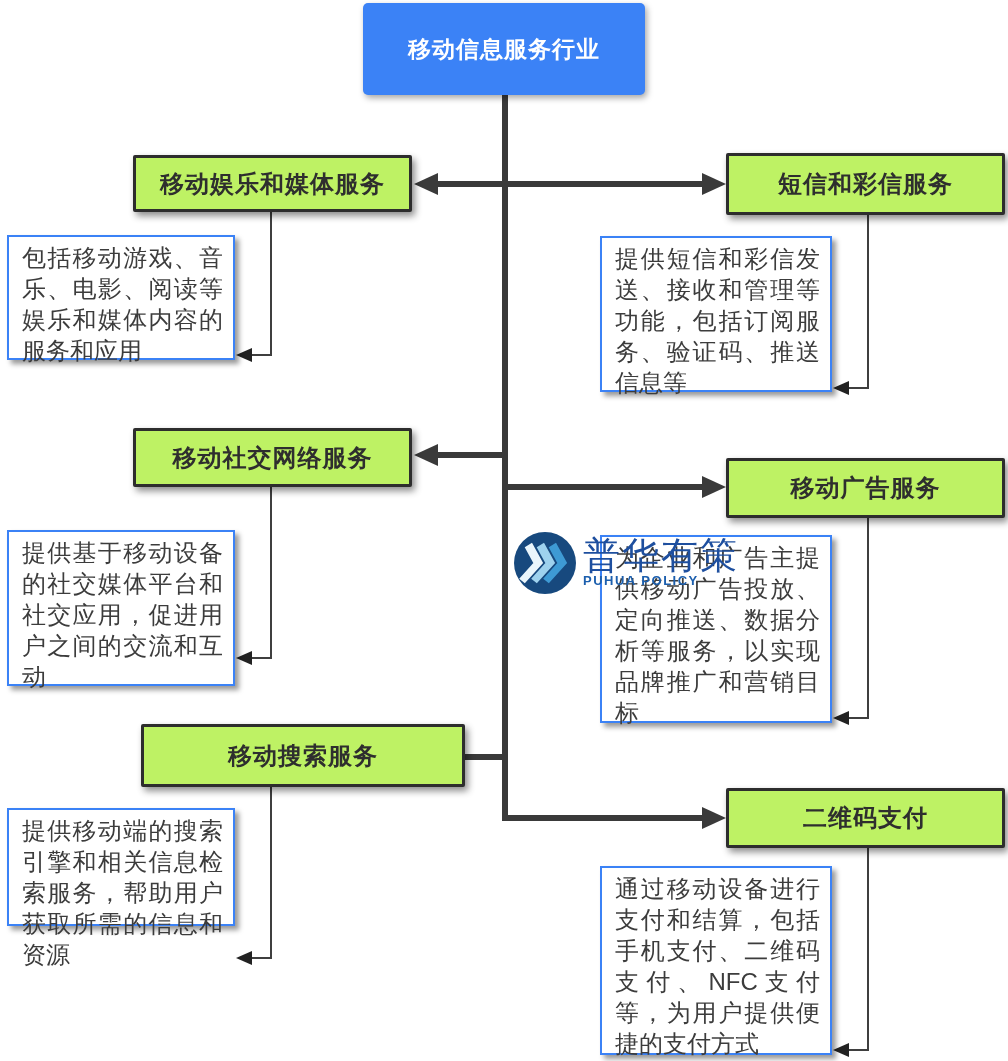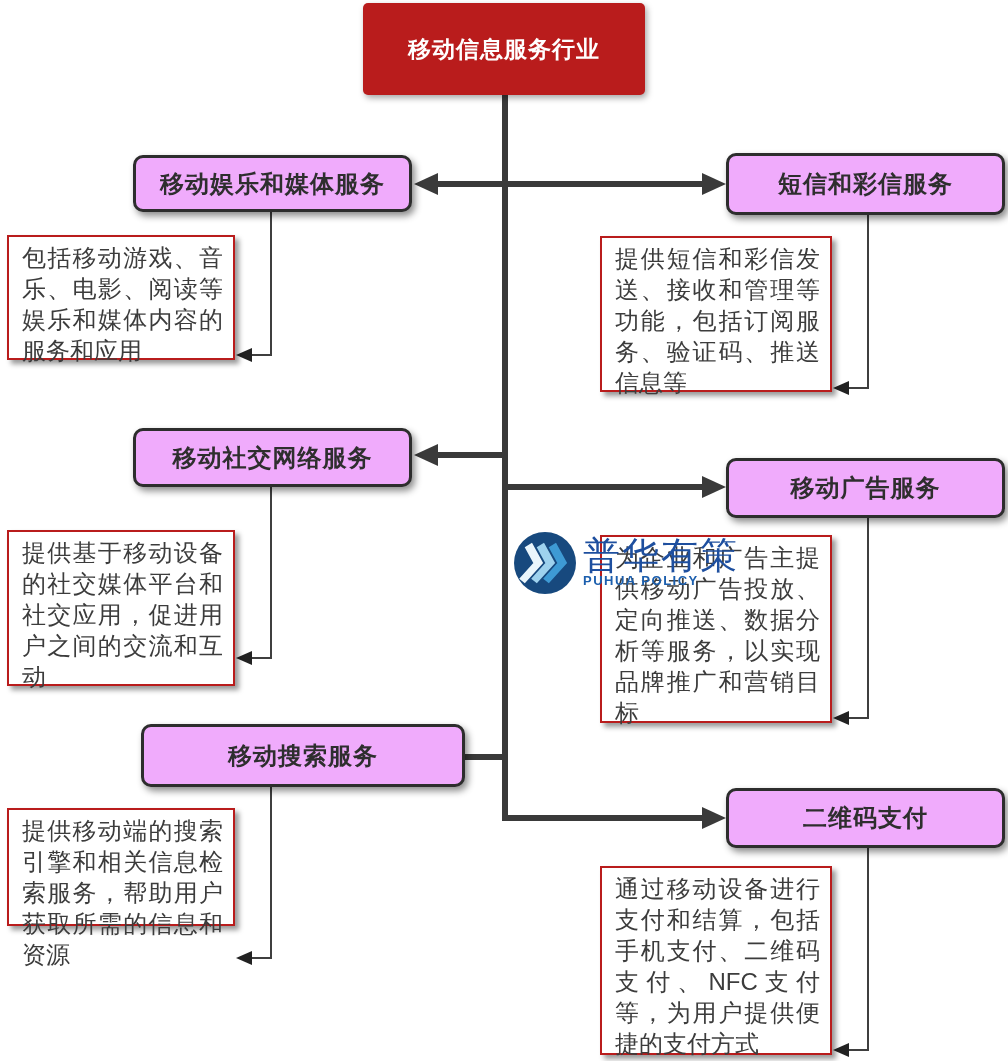--- a/index.html
+++ b/index.html
@@ -3,33 +3,33 @@
 <meta charset="utf-8">
 <style>
   html,body{margin:0;padding:0;background:#ffffff;}
   .canvas{
     position:relative;width:1008px;height:1061px;background:#ffffff;overflow:hidden;
     font-family:"Liberation Sans","DejaVu Sans",sans-serif;
   }
   .connectors{position:absolute;left:0;top:0;width:1008px;height:1061px;z-index:1;}
   .rootbox{
     position:absolute;left:363px;top:3px;width:282px;height:92px;
-    background:#b91c1c;color:#ffffff;font-weight:bold;font-size:23px;letter-spacing:1px;
+    background:#3b82f6;color:#ffffff;font-weight:bold;font-size:23px;letter-spacing:1px;
     display:flex;align-items:center;justify-content:center;border-radius:5px;
     box-shadow:2px 3px 6px rgba(0,0,0,0.35);z-index:2;box-sizing:border-box;
   }
   .titlebox{
-    position:absolute;background:#f0abfc;border:3px solid #2d2d2d;border-radius:10px;
+    position:absolute;background:#bef264;border:3px solid #2d2d2d;border-radius:2px;
     box-shadow:3px 4px 7px rgba(0,0,0,0.45);
     display:flex;align-items:center;justify-content:center;
     font-weight:bold;font-size:24px;color:#2e2e2e;letter-spacing:1px;
     z-index:2;box-sizing:border-box;
   }
   .descbox{
-    position:absolute;background:#ffffff;border:2px solid #b91c1c;
+    position:absolute;background:#ffffff;border:2px solid #3b82f6;
     box-shadow:4px 4px 5px rgba(0,0,0,0.4);
     font-size:24px;line-height:31px;color:#3c3c3c;
     padding:5px 10px 5px 13px;text-align:justify;
     z-index:2;box-sizing:border-box;
   }
   .t1{left:133px;top:155px;width:279px;height:57px;}
   .t2{left:133px;top:428px;width:279px;height:59px;}
   .t3{left:141px;top:724px;width:324px;height:63px;}
   .t4{left:726px;top:153px;width:279px;height:62px;}
   .t5{left:726px;top:458px;width:279px;height:60px;}

